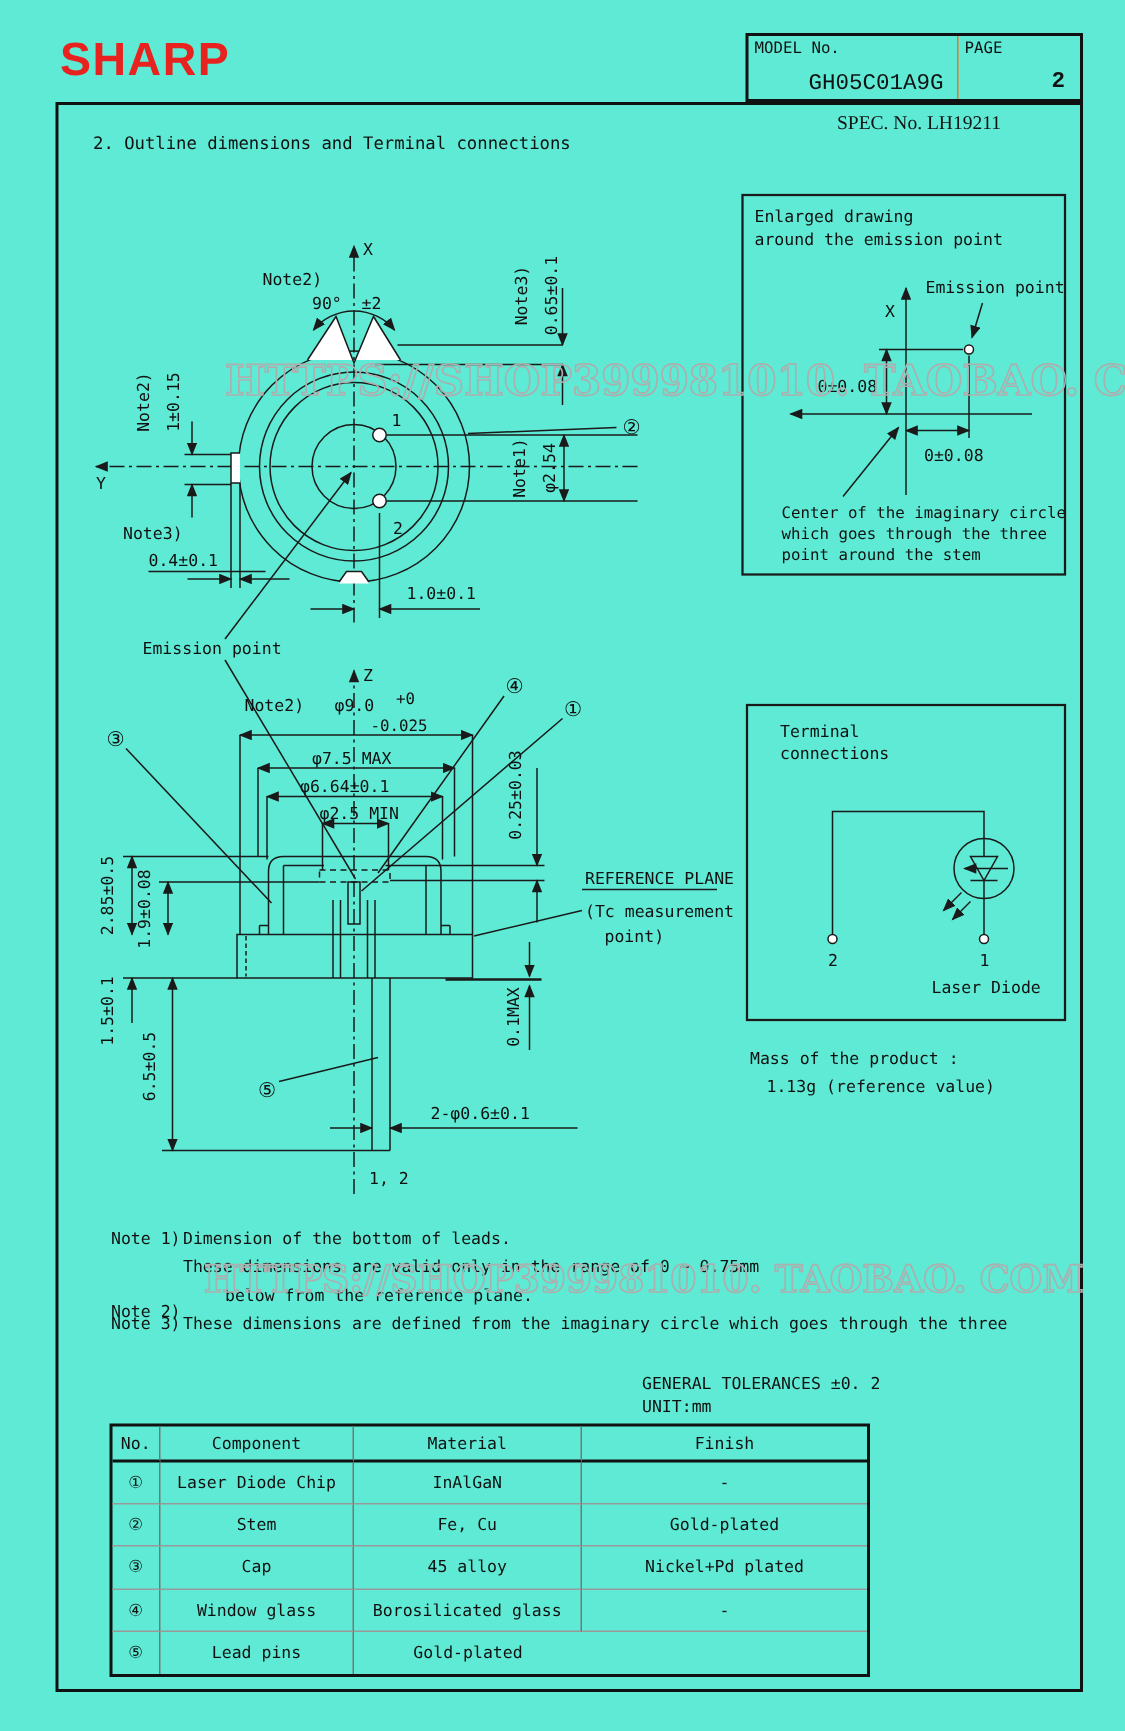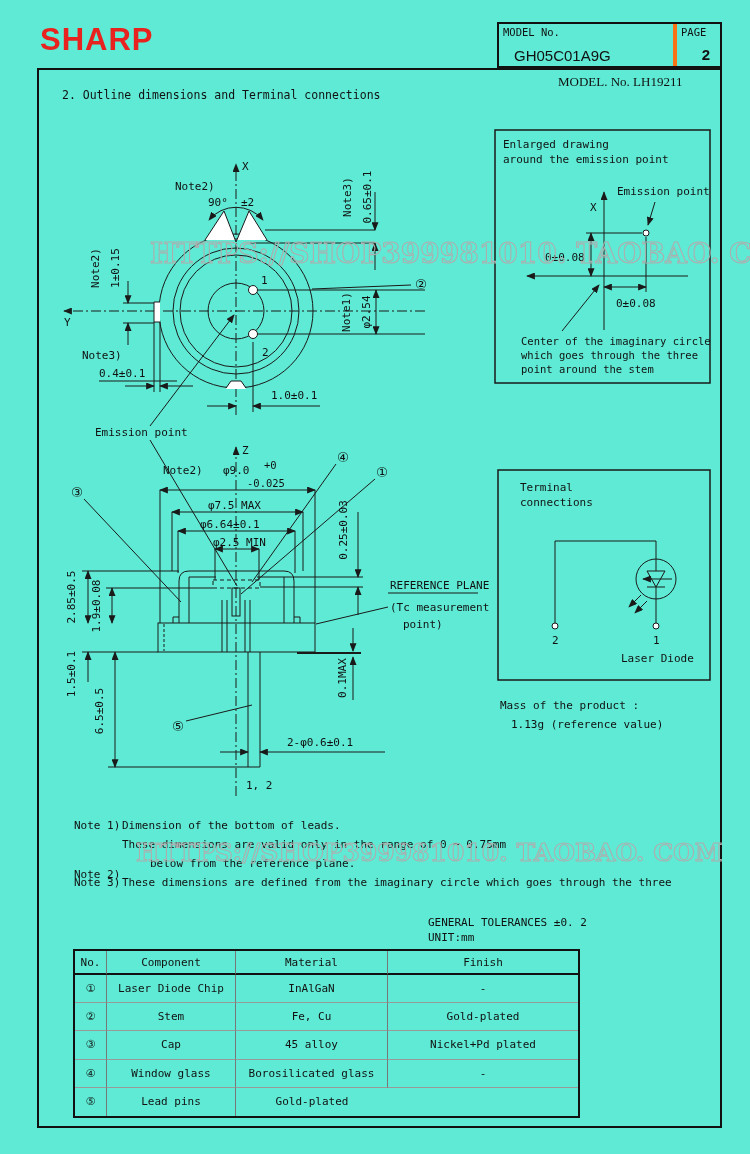--- a/index.html
+++ b/index.html
@@ -3,25 +3,25 @@
 <meta charset="utf-8">
 <style>
   html,body { margin:0; padding:0; background:#e9e9e9; }
   .page { position:relative; width:750px; height:1154px; background:#5eead4; overflow:hidden;
           font-family:"DejaVu Sans Mono","DejaVu Sans",monospace; color:#111; }
   .abs { position:absolute; }
   .logo { left:40px; top:22px; font-family:"Liberation Sans",sans-serif; font-weight:800;
           font-size:31px; letter-spacing:1px; color:#e8231f; }
   .model-box { left:497px; top:22px; width:225px; height:46px; border:2px solid #111;
                box-sizing:border-box; display:flex; }
-  .mcell { position:relative; height:100%;padding-left:35px; }
+  .mcell { position:relative; height:100%; }
   .mcell-model { width:139px; }
-  .mcell-page  { flex:1; border-left:4px solid #f97316; }
+  .mcell-page  { flex:1; border-left:1px solid #f97316; }
   .mlabel { position:absolute; left:4px; top:2px; font-size:10.5px; }
-  .mvalue { position:absolute; font-family:Liberation Sans, sans-serif; font-size:15px; }
+  .mvalue { position:absolute; font-family:Liberation Mono, monospace; font-size:15px;margin-left:25px; }
   .mvalue-model { left:15px; top:23px; }
   .mvalue-page  { right:10px; top:22px; font-weight:bold; }
   .spec { left:558px; top:74px; font-family:"Liberation Serif","DejaVu Serif",serif; font-size:13px; }
   .main-border { left:37px; top:68px; width:685px; height:1060px; border:2px solid #111; box-sizing:border-box; }
   .title { left:62px; top:88px; font-size:11.5px; }
   .drawing { left:37px; top:68px; }
   svg text { font-size:11px; fill:#111; font-family:"DejaVu Sans Mono","DejaVu Sans",monospace; }
   svg text.small { font-size:10.5px; }
   svg text.callout { font-size:13.5px; text-anchor:middle; }
   .wm { color:transparent; -webkit-text-stroke:1.1px #aeaeae; font-family:"DejaVu Serif","Liberation Serif",serif;
@@ -47,21 +47,21 @@
   <div class="abs model-box">
     <div class="mcell mcell-model">
       <div class="mlabel">MODEL No.</div>
       <div class="mvalue mvalue-model">GH05C01A9G</div>
     </div>
     <div class="mcell mcell-page">
       <div class="mlabel">PAGE</div>
       <div class="mvalue mvalue-page">2</div>
     </div>
   </div>
-  <div class="abs spec">MODEL. No. LH19211</div>
+  <div class="abs spec">SPEC. No. LH19211</div>
 
   <div class="abs main-border"></div>
   <div class="abs title">2. Outline dimensions and Terminal connections</div>
 
   <svg class="abs drawing" width="685" height="740" viewBox="0 0 685 740">
     <defs>
       <marker id="ah" viewBox="0 0 10 8" refX="9" refY="4" markerWidth="9" markerHeight="7" orient="auto-start-reverse">
         <path d="M0,0 L10,4 L0,8 Z" fill="#1a1a1a"></path>
       </marker>
     </defs>

